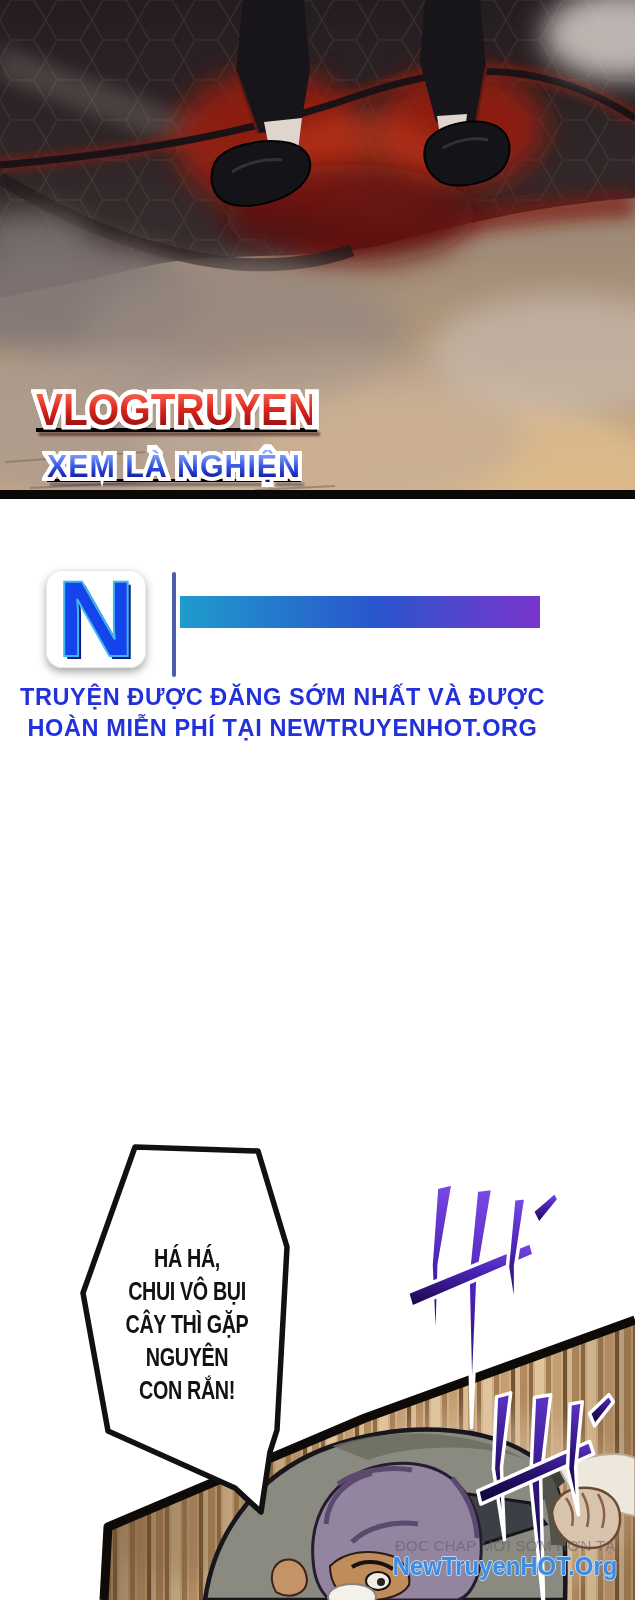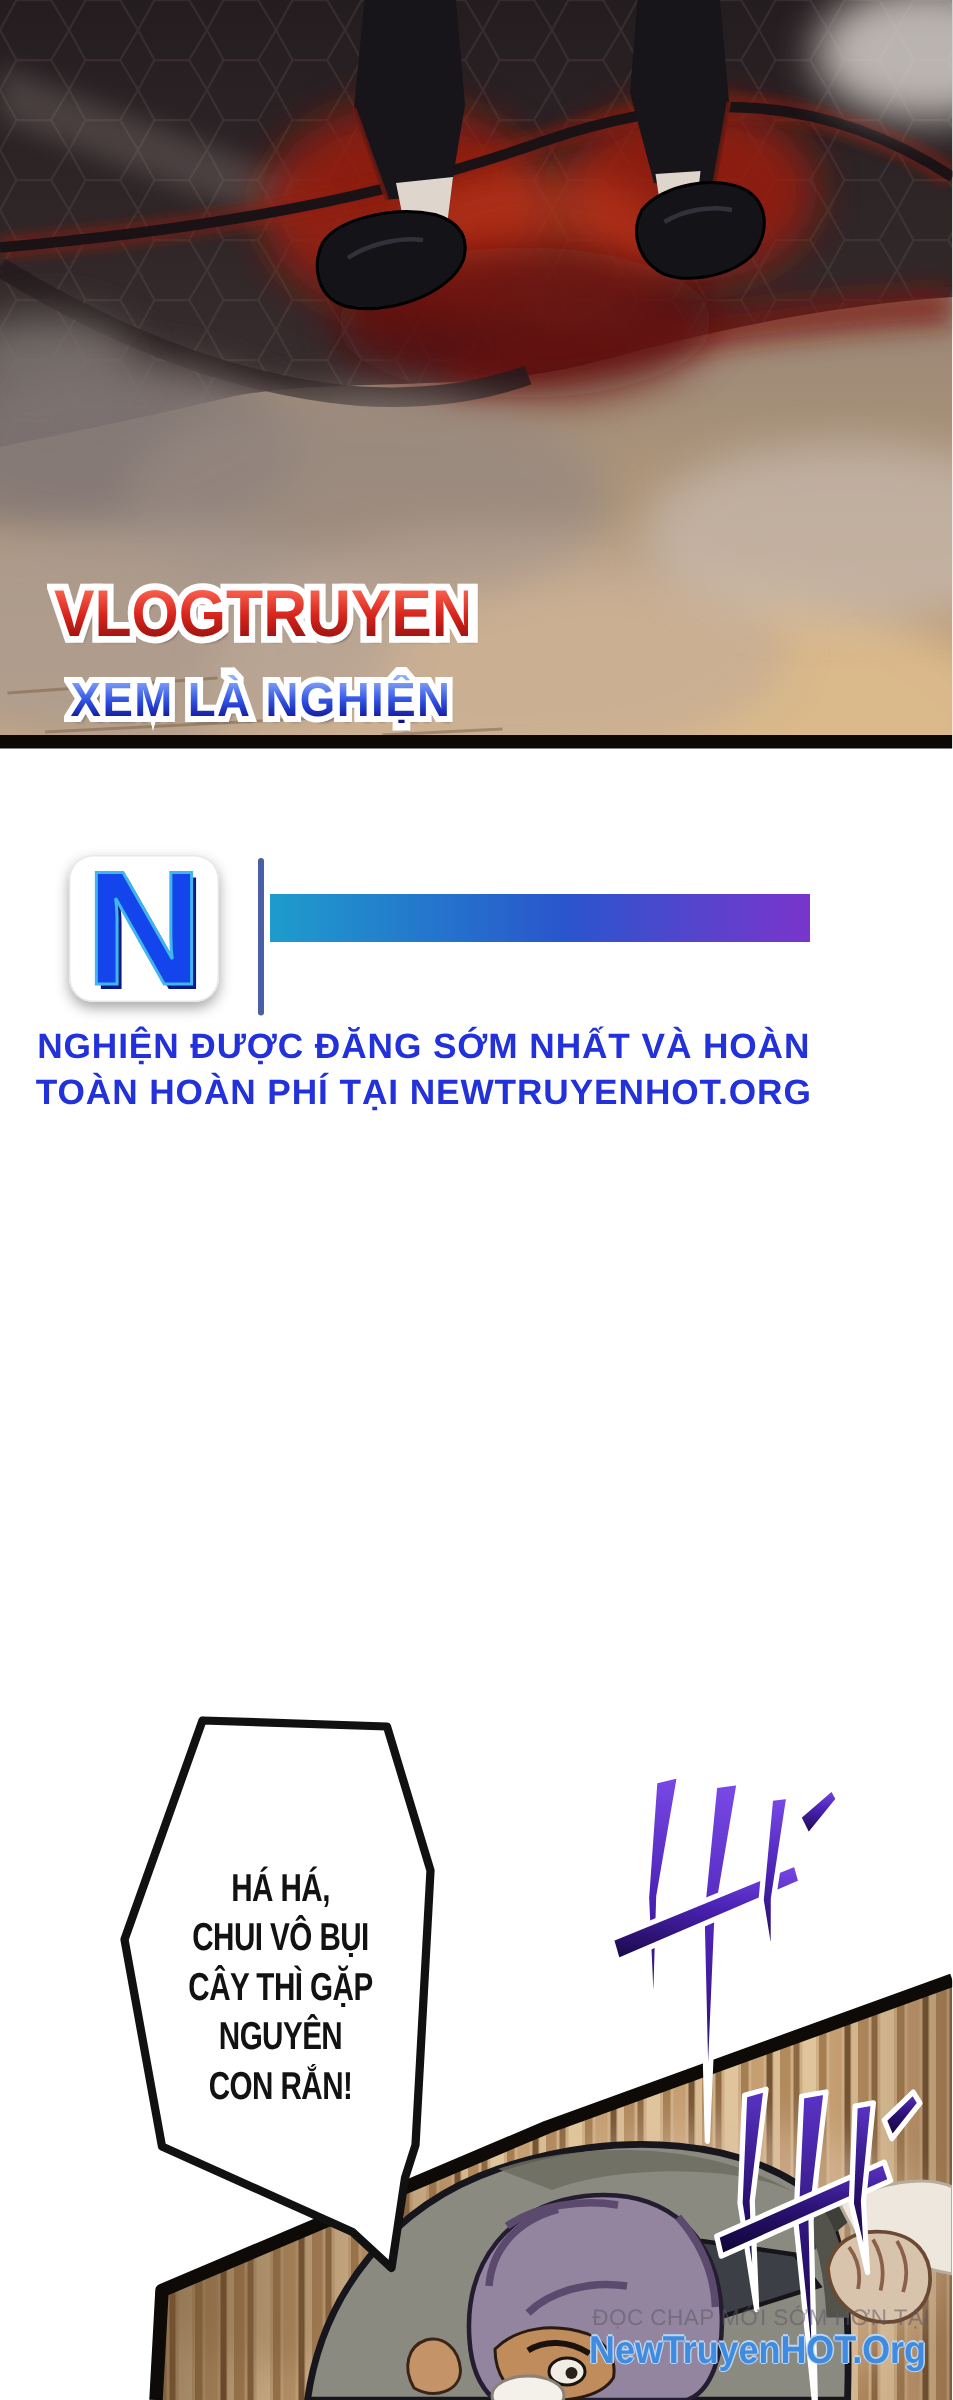--- a/index.html
+++ b/index.html
@@ -5,21 +5,21 @@
   html,body{margin:0;padding:0;background:#ffffff;}
   #page{position:relative;width:635px;height:1600px;margin:0 auto;overflow:hidden;background:#ffffff;
         font-family:"Liberation Sans",sans-serif;}
   svg{display:block;position:absolute;left:0;}
 
   
   #top-art{top:0;}
 
   
   .site-logo{position:absolute;left:24px;top:388px;width:300px;text-align:center;line-height:1;}
-  .dual{position:relative;display:block;}
+  .dual{position:relative;display:block;text-decoration:underline;}
   .dual .back,.dual .front{display:block;white-space:nowrap;font-weight:900;}
   .dual .front{position:absolute;left:0;top:0;width:100%;}
   .logo-l1 .back,.logo-l1 .front{font-size:44px;letter-spacing:0;transform:scaleX(.92);transform-origin:center;}
   .logo-l1 .back{color:#7d0d0d;-webkit-text-stroke:9px #ffffff;text-shadow:3px 4px 2px rgba(50,8,8,.55);}
   .logo-l1 .front{background:linear-gradient(#ff6b57 5%,#d8251c 50%,#8d0d0d 95%);
       -webkit-background-clip:text;background-clip:text;color:transparent;}
   .logo-l2{margin-top:18px;}
   .logo-l2 .back,.logo-l2 .front{font-size:32px;letter-spacing:1px;transform:scaleX(.95);transform-origin:center;}
   .logo-l2 .back{color:#101a96;-webkit-text-stroke:8px #ffffff;text-shadow:3px 4px 2px rgba(20,20,60,.45);}
   .logo-l2 .front{background:linear-gradient(#8fb0ff 5%,#2f4fe0 55%,#0d1190 95%);
@@ -158,22 +158,22 @@
   <div id="divider"></div>
 
   <div id="n-logo">
     <span>N</span>
   </div>
   <div id="promo-sep"></div>
   <div class="tagline">
     <span class="t2">để ủng hộ chúng tôi</span>
   </div>
   <div class="promo-heading">
-    <div>NGHIỆN ĐƯỢC ĐĂNG SỚM NHẤT VÀ HOÀN</div>
-    <div>TOÀN HOÀN PHÍ TẠI NEWTRUYENHOT.ORG</div>
+    <div>TRUYỆN ĐƯỢC ĐĂNG SỚM NHẤT VÀ ĐƯỢC</div>
+    <div>HOÀN MIỄN PHÍ TẠI NEWTRUYENHOT.ORG</div>
   </div>
 
   <svg id="comic-art" width="635" height="500" viewBox="0 1100 635 500">
     <defs>
       <pattern id="streaks" width="52" height="60" patternUnits="userSpaceOnUse">
         <rect width="52" height="60" fill="#cfae85"></rect>
         <rect x="0" width="7" height="60" fill="#b28a5e"></rect>
         <rect x="9" width="4" height="60" fill="#8e6a44"></rect>
         <rect x="15" width="9" height="60" fill="#e0c59c"></rect>
         <rect x="26" width="5" height="60" fill="#a57e52"></rect>

